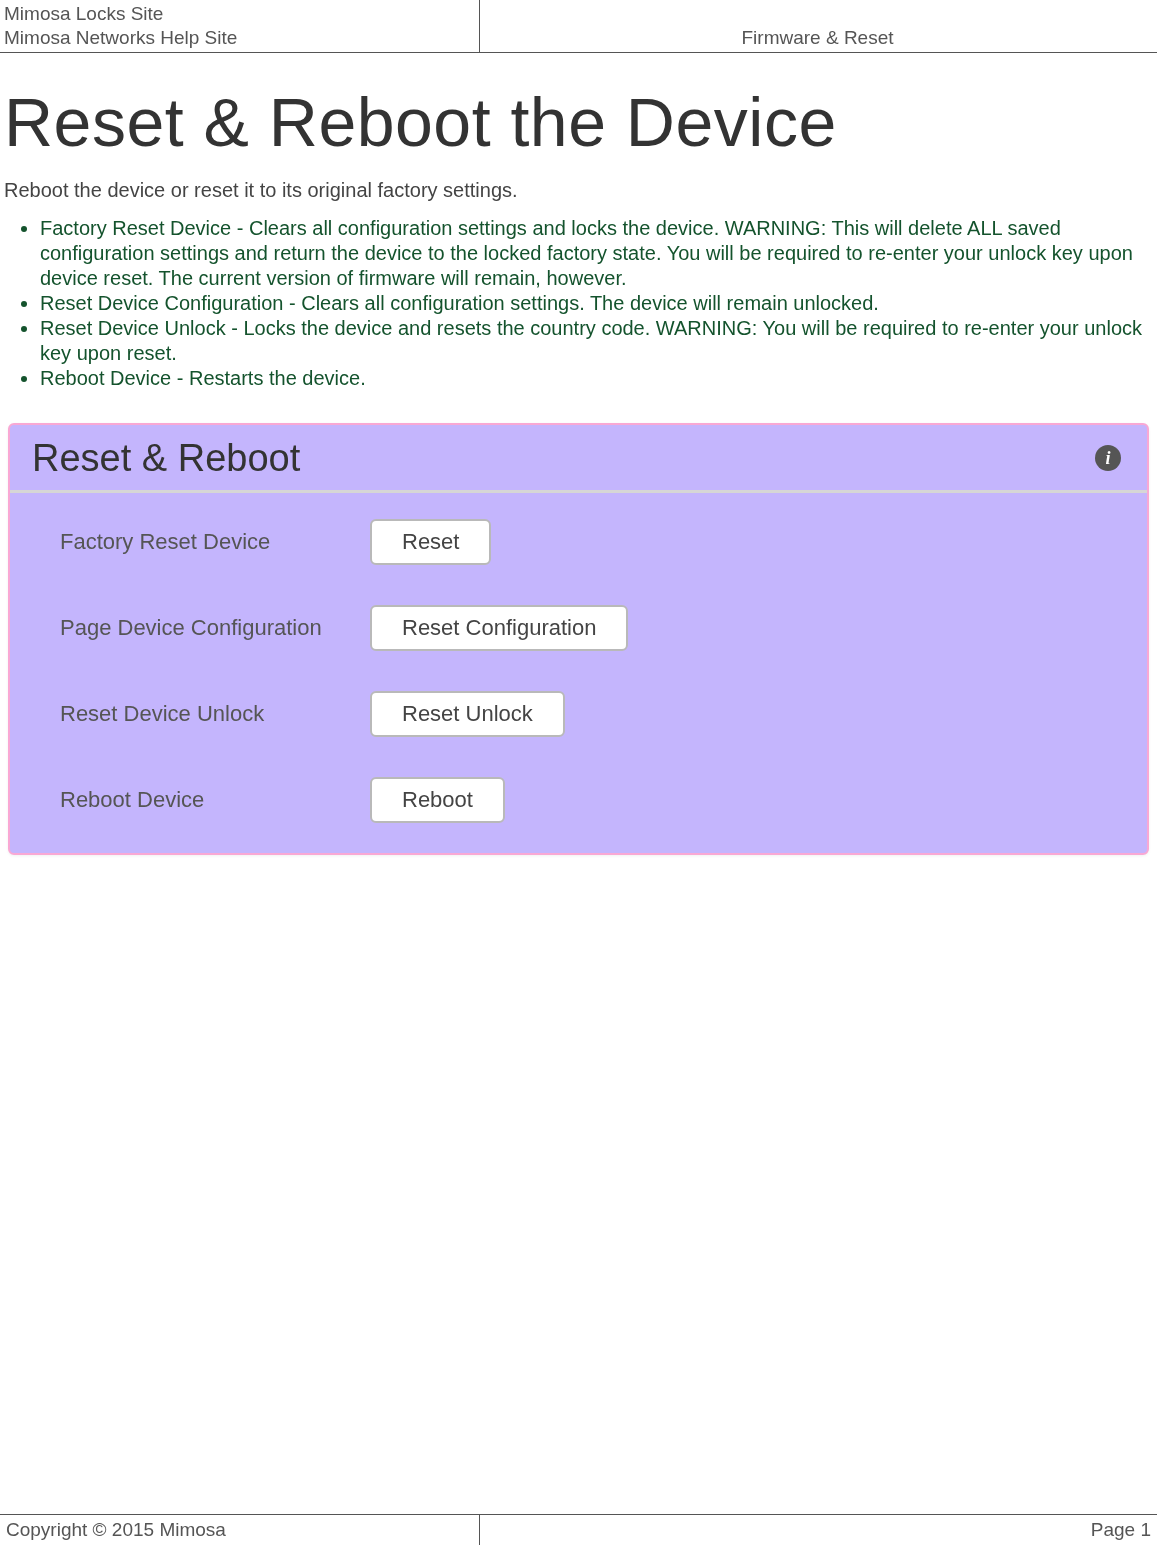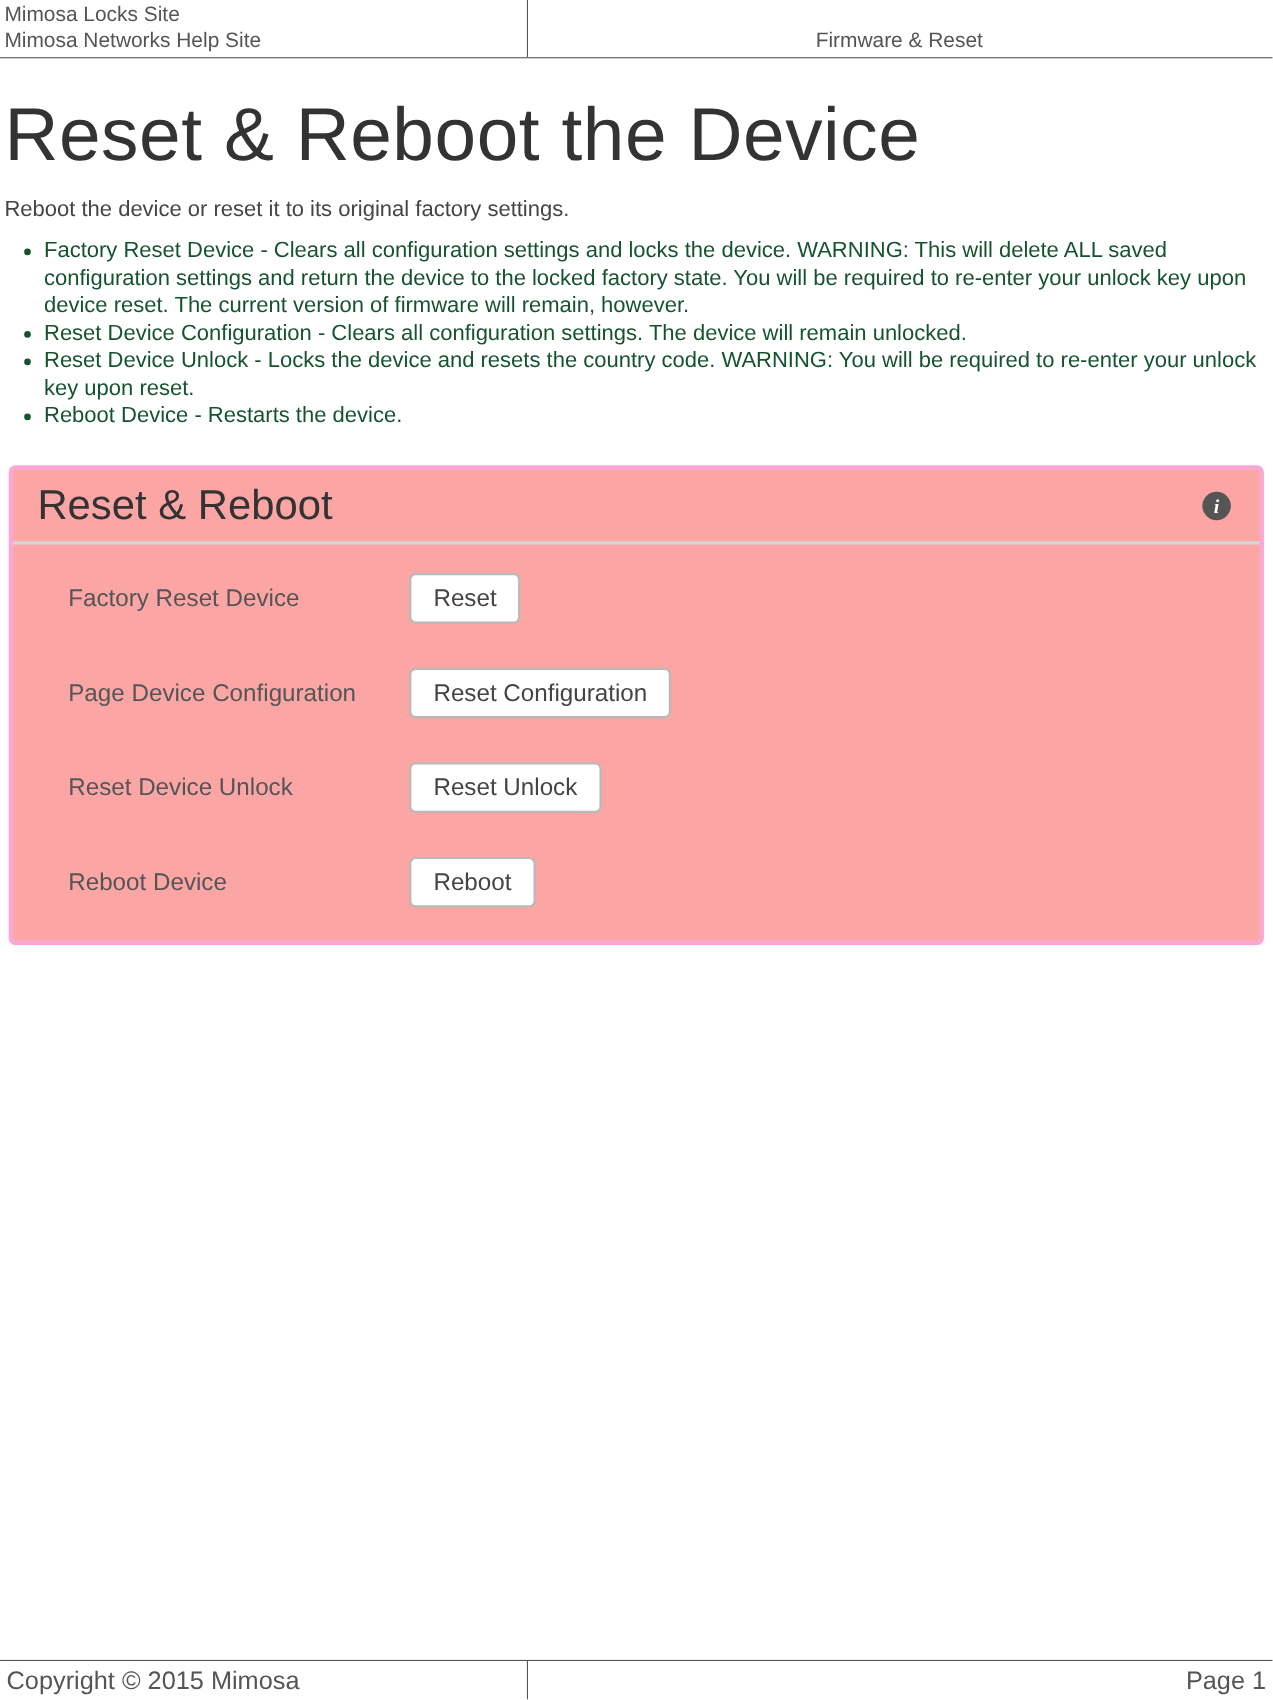--- a/index.html
+++ b/index.html
@@ -39,21 +39,21 @@
     
     .page-footer {
       position: absolute;
       left: 0; right: 0; bottom: 0;
       display: flex;
       border-top: 1px solid #555;
     }
     .page-footer .left,
     .page-footer .right {
       padding: 4px 6px;
-      font-size: 23px;
+      font-size: 19px;
       color: #555;
     }
     .page-footer .left {
       width: 480px;
       border-right: 1px solid #555;
     }
     .page-footer .right {
       flex: 1;
       text-align: right;
     }
@@ -78,25 +78,25 @@
       padding-left: 36px;
       font-size: 20px;
       color: #14532d;
       line-height: 1.25;
     }
     ul.bullets li { margin-bottom: 0; }
     
     .panel-wrap { padding: 10px 4px 0 4px; }
     .panel {
       margin-top: 22px;
-      border: 4px solid #f9a8d4;
+      border: 2px solid #f9a8d4;
       border-radius: 6px;
       box-shadow: 0 1px 3px rgba(0,0,0,0.06);
       padding-bottom: 22px;
-      background:#fca5a5;
+      background:#c4b5fd;
     }
     .panel-header {
       display: flex;
       align-items: center;
       justify-content: space-between;
       padding: 12px 26px 10px 22px;
       border-bottom: 3px solid #d6d6d6;
     }
     .panel-header h2 {
       font-weight: 300;
@@ -129,21 +129,21 @@
       font-weight: 300;
       color: #555;
     }
     .row button.action {
       font-size: 22px;
       font-weight: 300;
       color: #444;
       background: #fff;
       border: 2px solid #b9b9b9;
       border-radius: 6px;
-      padding: 8px 20px;
+      padding: 8px 30px;
       cursor: pointer;
       font-family: inherit;
     }
   </style>
 </head>
 <body>
 
 <div class="page-header">
   <div class="left">
     <span class="l1">Mimosa Locks Site</span>

